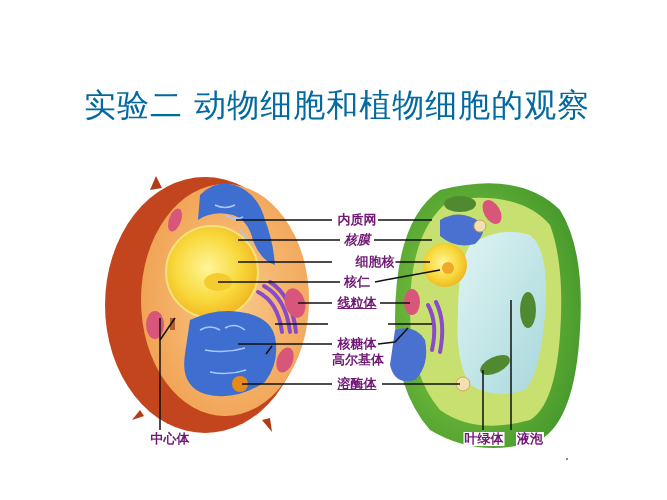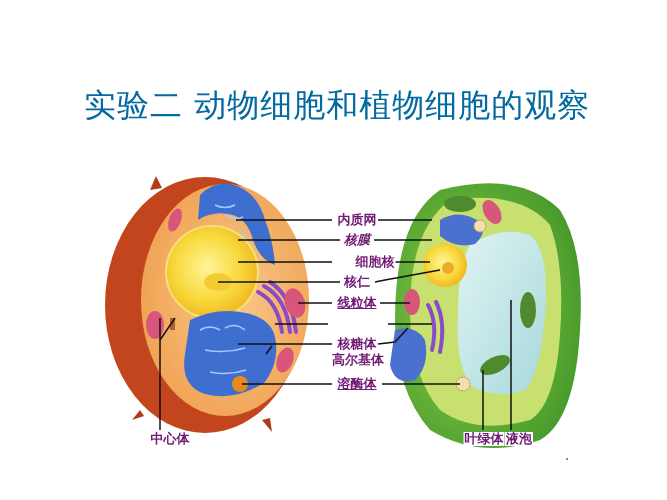--- a/index.html
+++ b/index.html
@@ -123,15 +123,15 @@
 <div class="lbl c" style="left:357px;top:233px;font-style:italic;">核膜</div>
 <div class="lbl c" style="left:375px;top:255px;">细胞核</div>
 <div class="lbl c" style="left:357px;top:275px;">核仁</div>
 <div class="lbl c" style="left:357px;top:296px;text-decoration:underline;">线粒体</div>
 <div class="lbl c" style="left:358px;top:317px;margin-top:36px;">高尔基体</div>
 <div class="lbl c" style="left:357px;top:337px;">核糖体</div>
 <div class="lbl c" style="left:357px;top:377px;text-decoration:underline;">溶酶体</div>
 
 <div class="lbl c" style="left:170px;top:432px;">中心体</div>
 <div class="lbl c" style="left:484px;top:432px;">叶绿体</div>
-<div class="lbl c" style="left:519px;top:432px;">液泡</div>
+<div class="lbl c" style="left:530px;top:432px;">液泡</div>
 
 <div class="dot"></div>
 
 </body></html>

